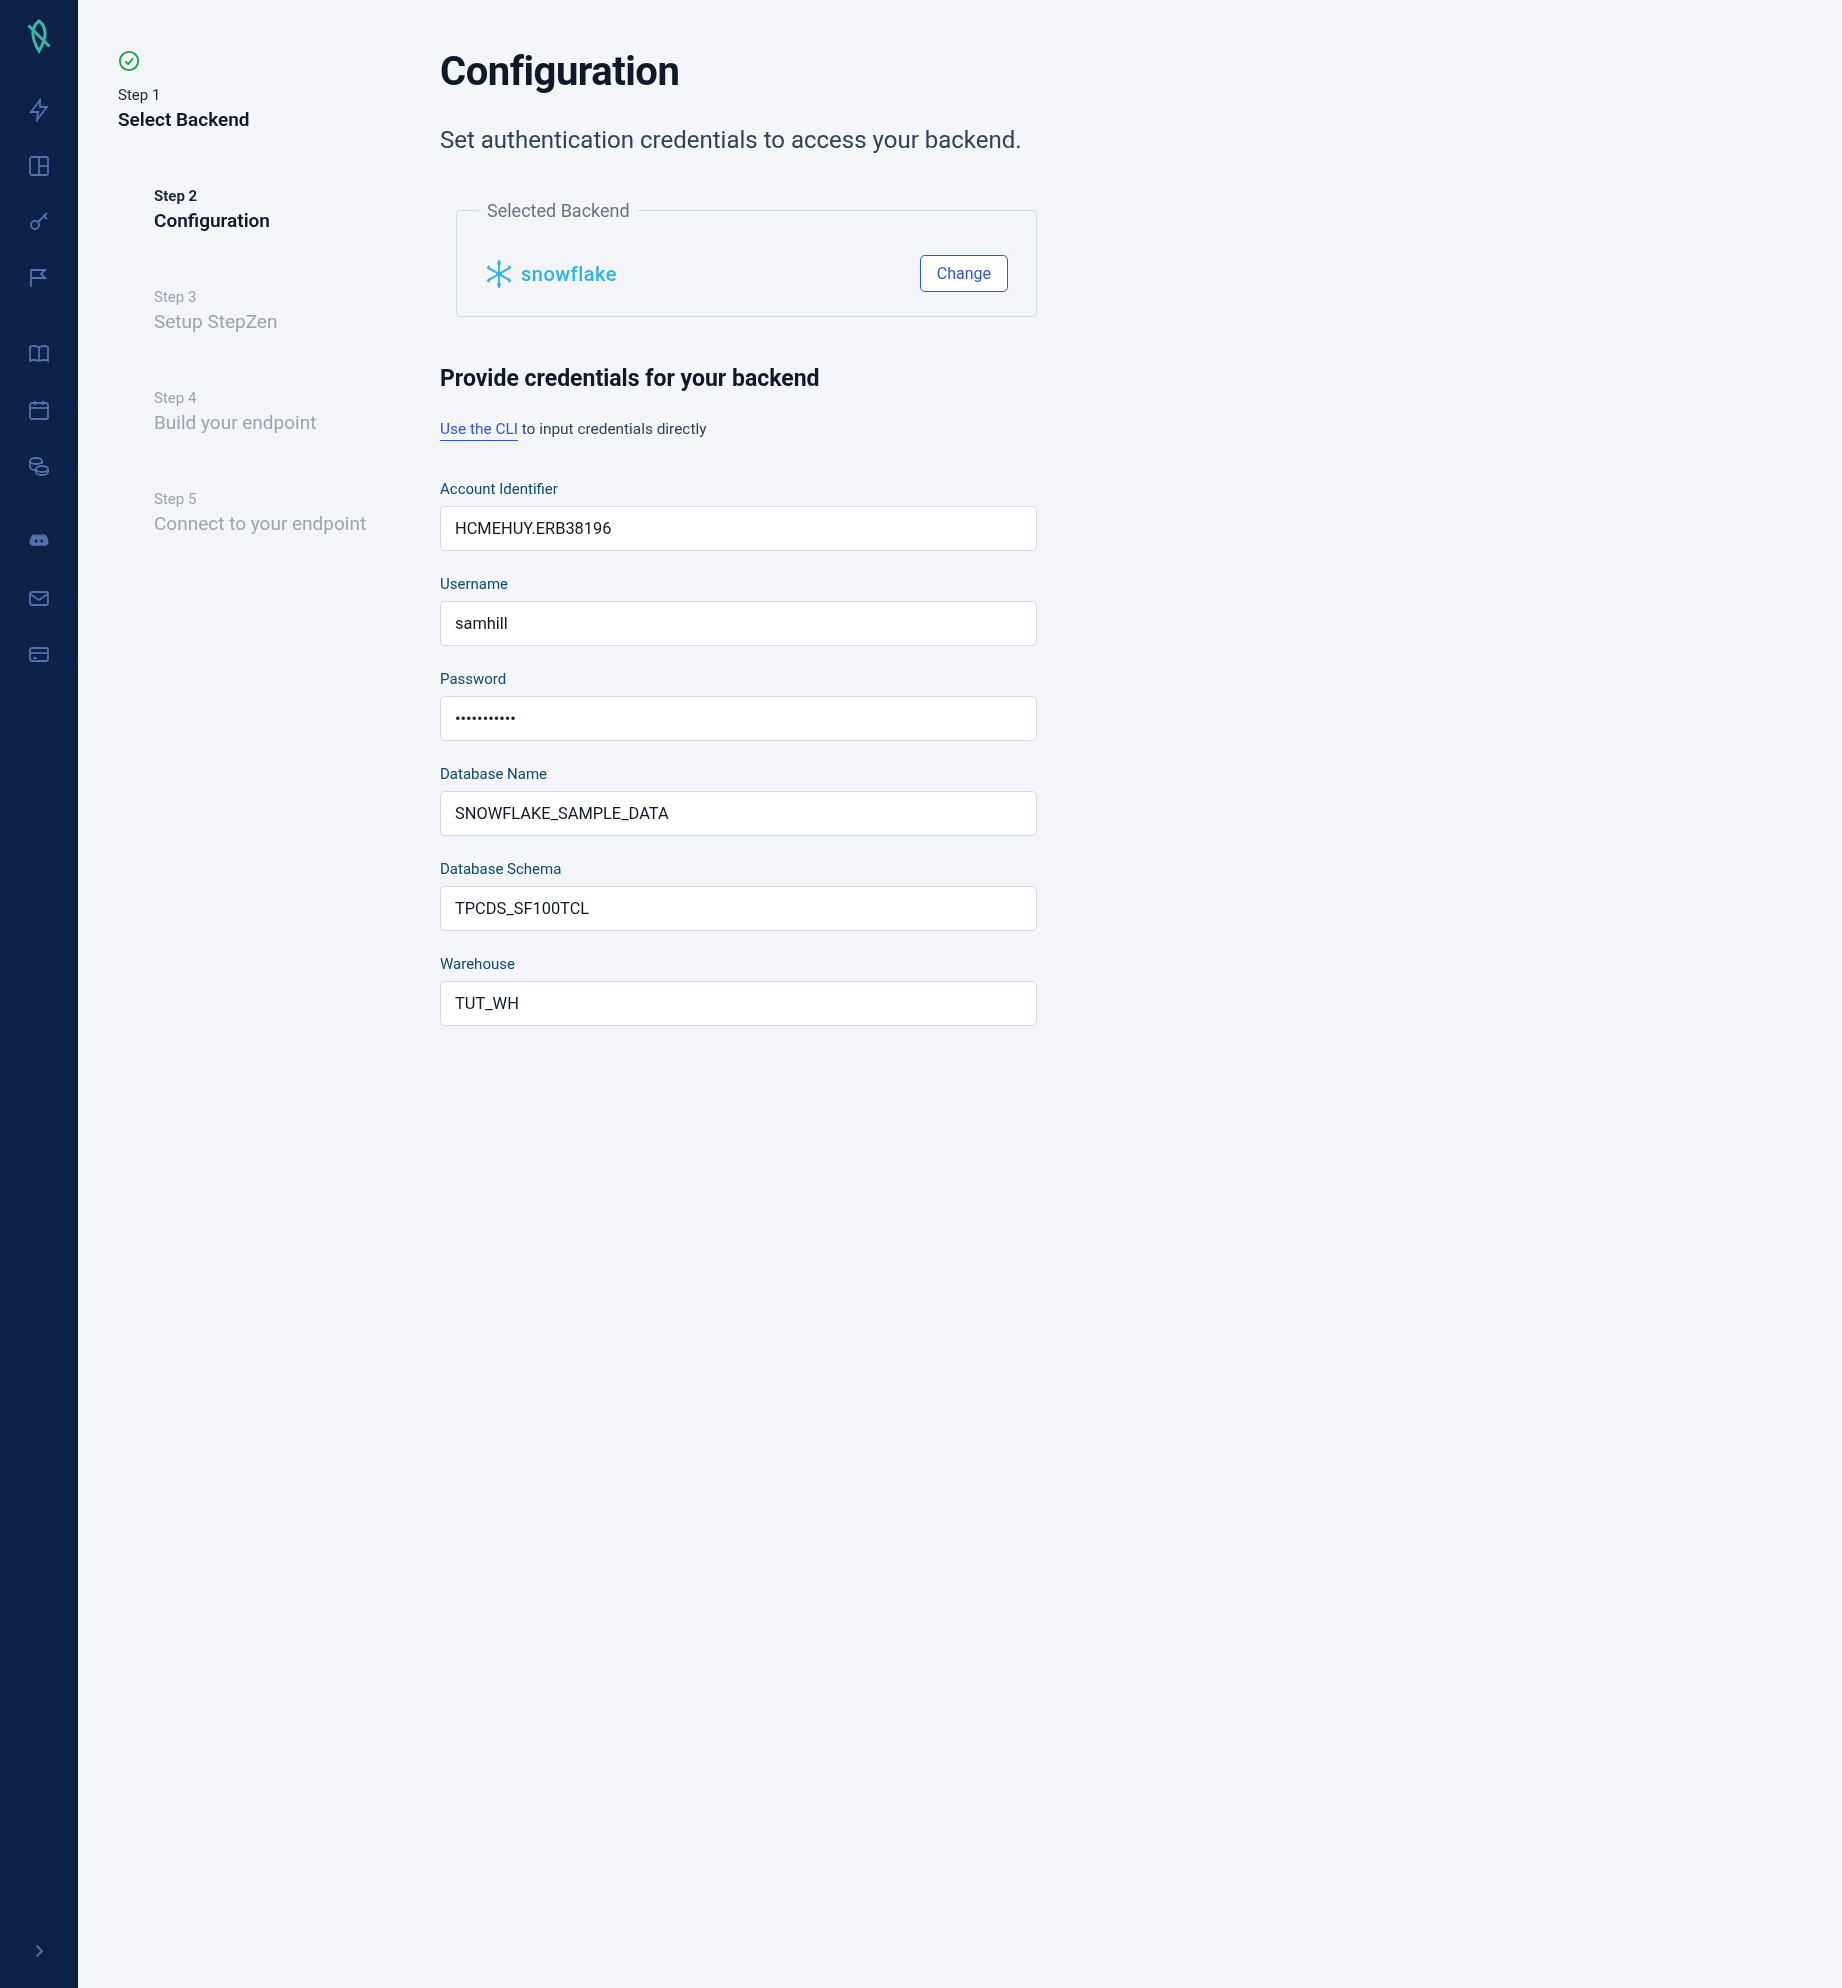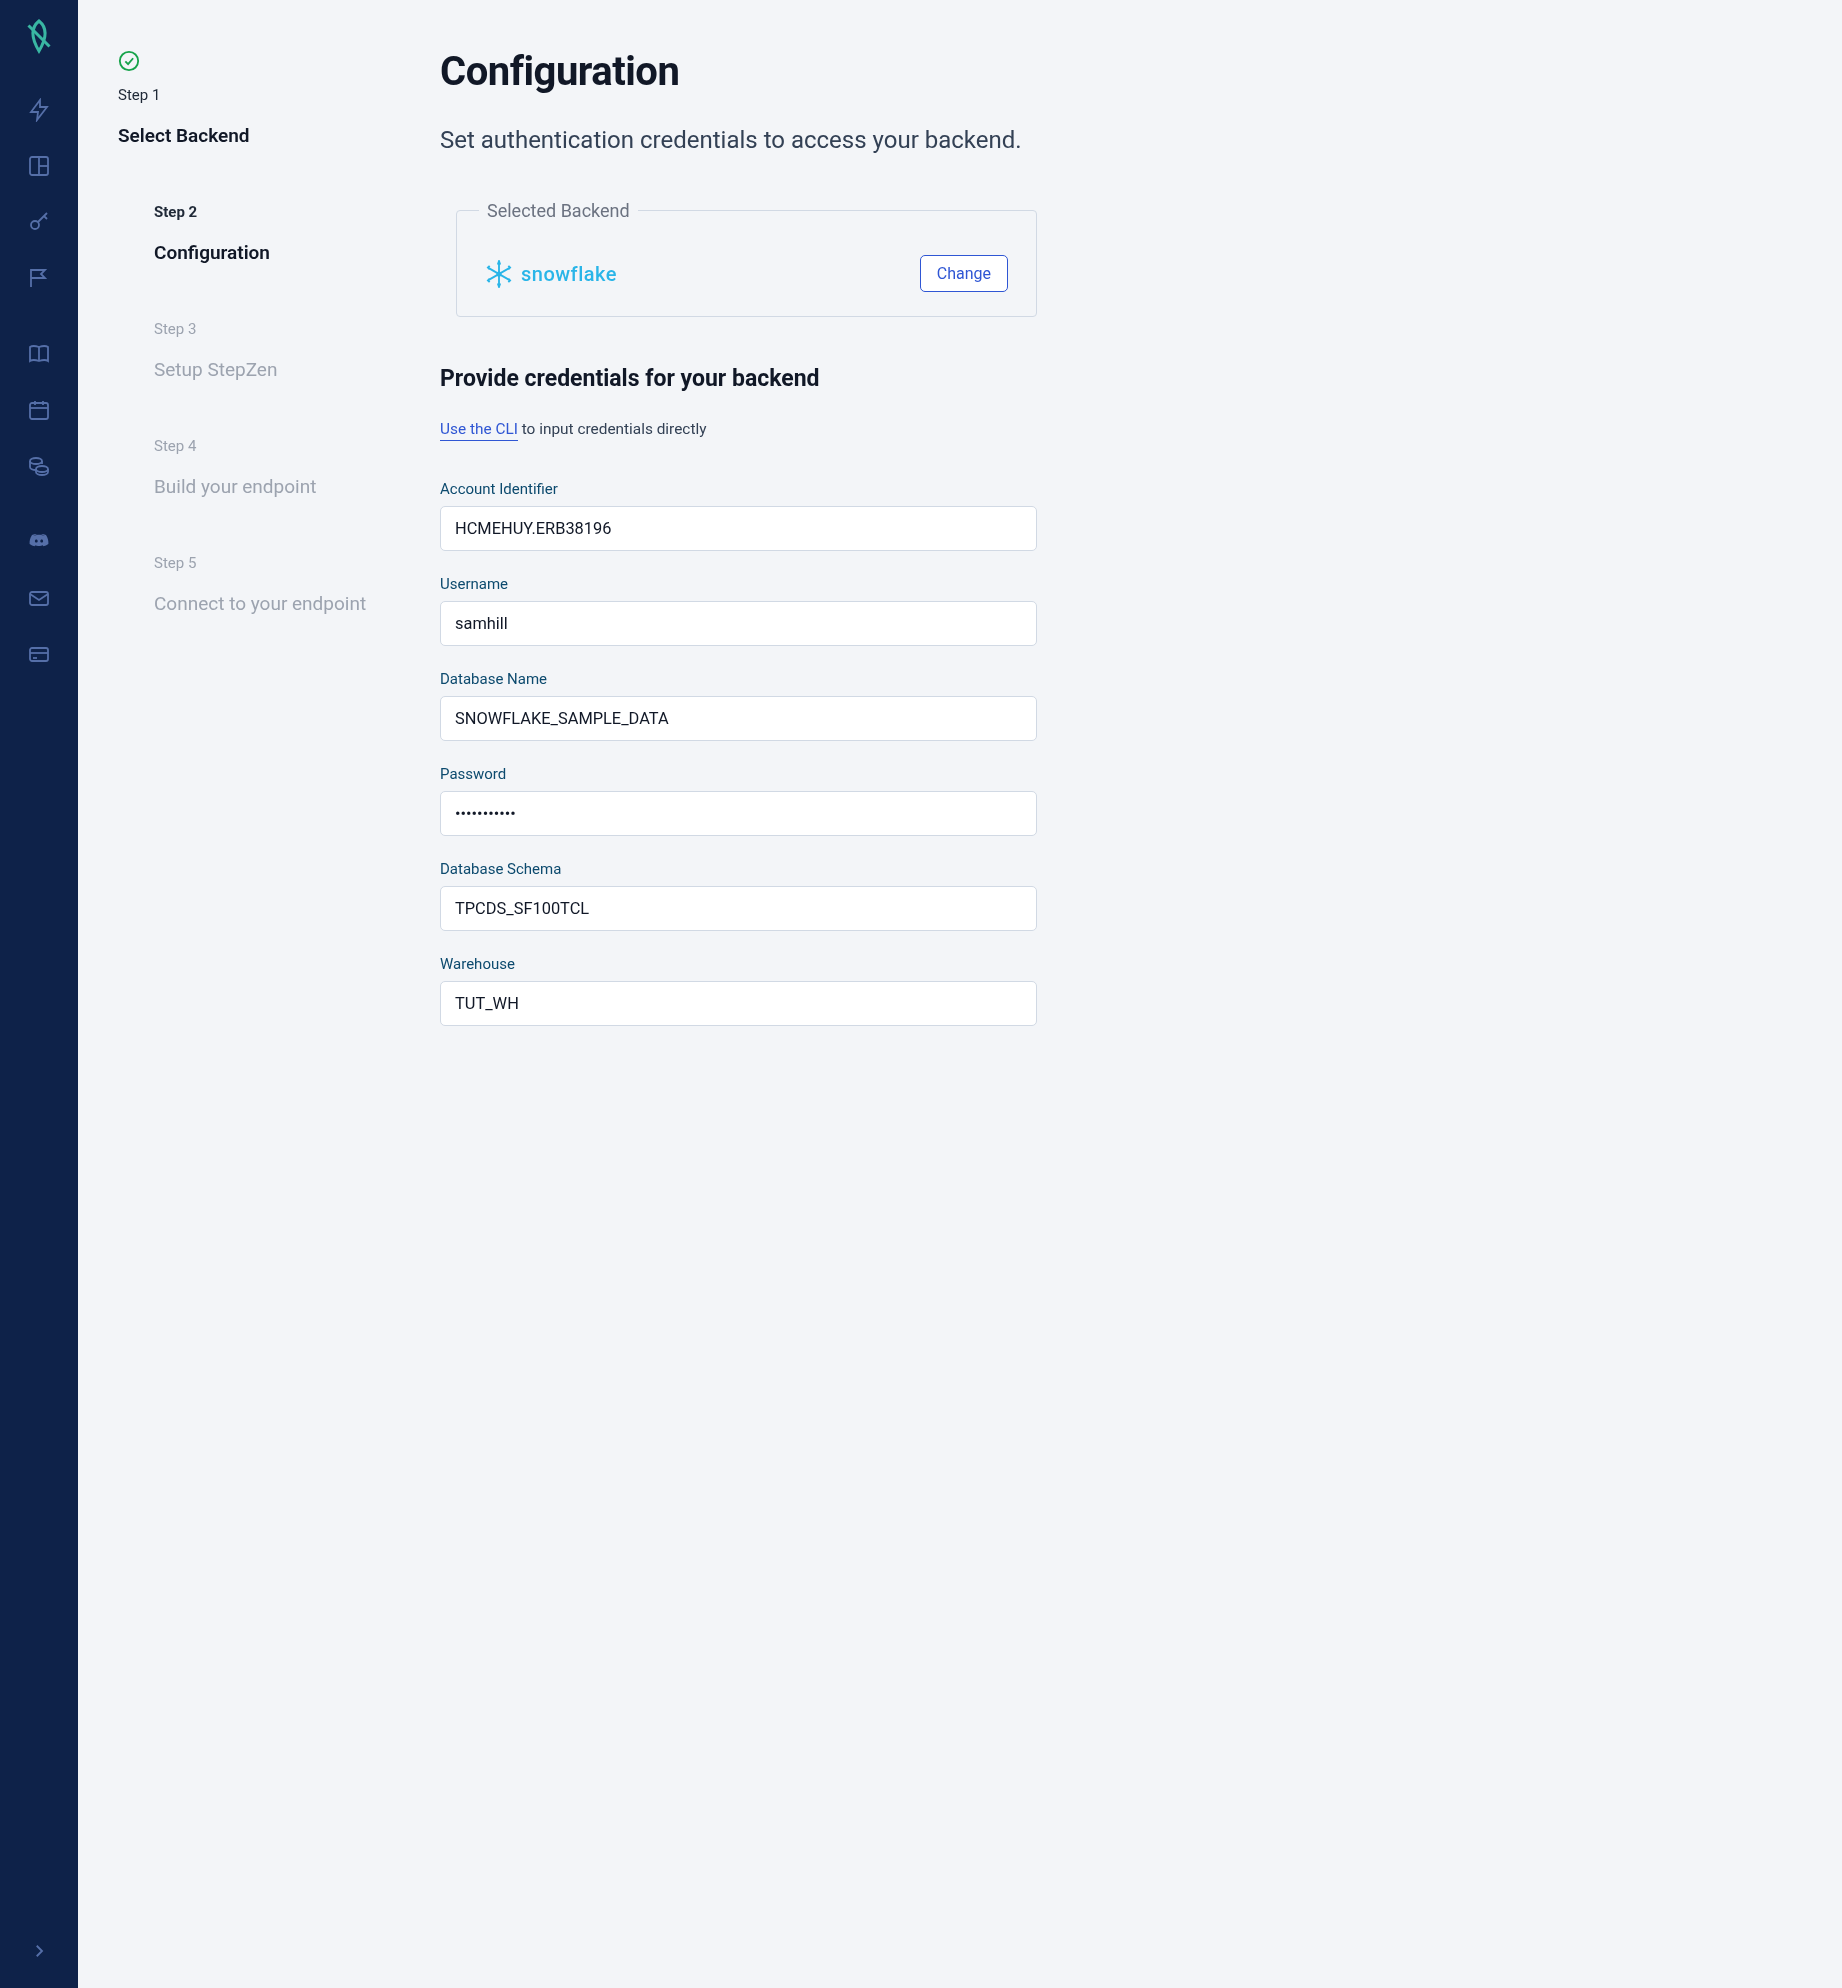--- a/index.html
+++ b/index.html
@@ -68,21 +68,21 @@
     display: flex; align-items: center; justify-content: center;
   }
   .step-icon.hidden { visibility: hidden; }
   .step-text .step-label {
     font-size: 15px;
     color: #1F2937;
   }
   .step-text .step-title {
     font-size: 19px;
     color: #111827;
-    margin-top: 20px;
+    margin-top: 4px;
   }
   .step-item.current .step-label { font-weight: 700; }
   .step-item.current .step-title { font-weight: 600; }
   .step-item.done .step-label { font-weight: 400; }
   .step-item.done .step-title { font-weight: 600; }
   .step-item.future .step-label,
   .step-item.future .step-title { color: #9CA3AF; font-weight: 400; }
   .step-item.done { cursor: pointer; flex-direction: column; }
 
   
@@ -374,28 +374,28 @@
   <div class="form">
     <div class="field">
       <label>Account Identifier</label>
       <input type="text" value="HCMEHUY.ERB38196" style="">
     </div>
     <div class="field">
       <label>Username</label>
       <input type="text" value="samhill" style="">
     </div>
     <div class="field">
+      <label>Password</label>
+      <input type="password" value="aaaaaaaaaaa" style="">
+    </div>
+    <div class="field">
       <label>Database Name</label>
       <input type="text" value="SNOWFLAKE_SAMPLE_DATA" style="">
     </div>
     <div class="field">
-      <label>Password</label>
-      <input type="password" value="aaaaaaaaaaa" style="">
-    </div>
-    <div class="field">
       <label>Database Schema</label>
       <input type="text" value="TPCDS_SF100TCL" style="">
     </div>
     <div class="field">
       <label>Warehouse</label>
       <input type="text" value="TUT_WH" style="">
     </div>
   </div>
 
 </main>

